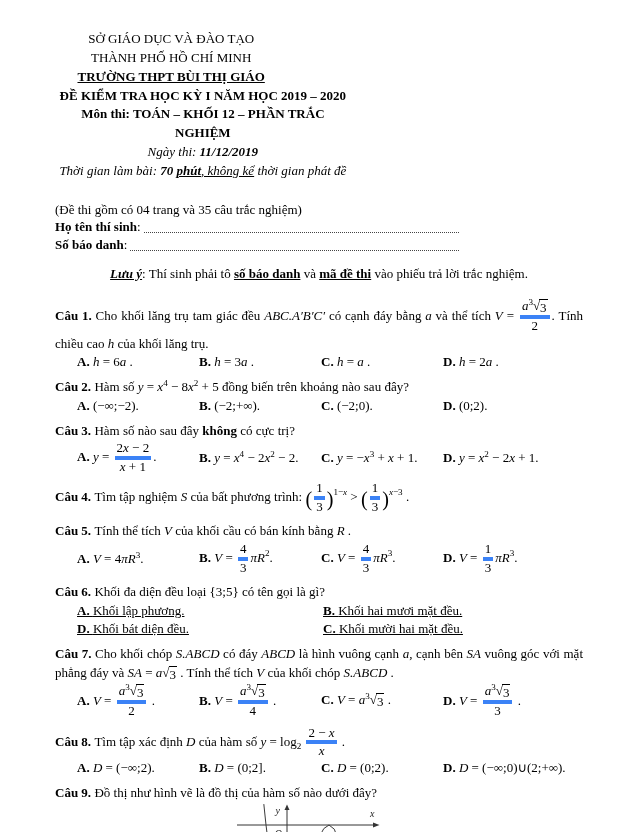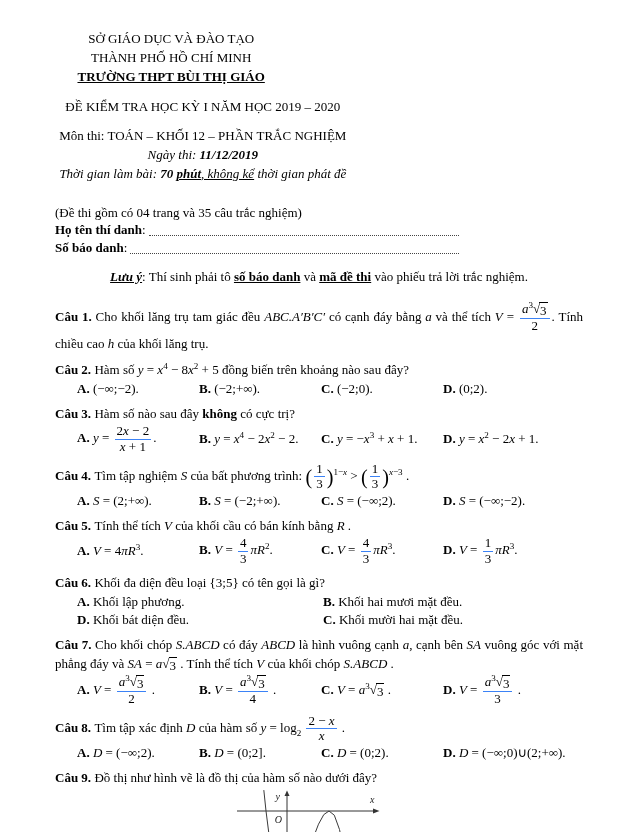--- a/index.html
+++ b/index.html
@@ -5,42 +5,42 @@
   html,body{margin:0;padding:0;width:640px;height:832px;overflow:hidden;background:#fff;}
   body{font-family:"Liberation Serif",serif;font-size:13px;color:#000;}
   .page{padding:30px 57px 0 55px;}
   
   .header{display:flex;line-height:1.45;flex-direction:column;}
   .h-left{width:44%;text-align:center;}
   .h-right{width:56%;text-align:center;}
   .school{font-weight:bold;text-decoration:underline;}
   .it{font-style:italic;}
   .u{text-decoration:underline;}
-  .h-right .t1,.h-right .t2{font-weight:normal;margin-top:11px;}
+  .h-right .t1,.h-right .t2{font-weight:bold;}
   
   .note{margin-top:21px;}
   .fillrow{display:flex;width:404px;line-height:1.38;}
   .fillrow b{white-space:nowrap;}
   .dotfill{flex:1;border-bottom:1.2px dotted #444;margin:0 0 3px 3px;}
   .notice{text-align:center;margin-top:12px;}
   .notice-label{font-weight:bold;font-style:italic;text-decoration:underline;}
   
   .questions{margin-top:17px;}
   .question{margin-bottom:7px;}
   .stem{text-align:justify;line-height:1.5;}
   .qlabel,.olabel{font-weight:bold;}
   .options{display:grid;grid-template-columns:122px 122px 122px 1fr;padding-left:22px;margin-top:1px;align-items:center;row-gap:2px;}
-  .options.grid2{grid-template-columns:246px 1fr;}
+  .options.grid2{grid-template-columns:246px 1fr;text-decoration:underline;}
   .option{white-space:nowrap;}
   
   .mi{font-style:italic;}
   sup.sp{font-size:0.7em;line-height:0;}
   sub.sb{font-size:0.7em;line-height:0;}
   .frac{display:inline-flex;flex-direction:column;text-align:center;vertical-align:middle;line-height:1.12;margin:0 2px;}
-  .frac .num{border-bottom:1px solid #3b82f6;padding:0 2px;}
+  .frac .num{border-bottom:4px solid #3b82f6;padding:0 2px;}
   .frac .den{padding:0 2px;}
   .sqrt{display:inline-flex;white-space:nowrap;align-items:flex-start;}
   .sqrt .rad{line-height:1.05;}
   .sqrt .rdc{border-top:1px solid #000;padding:0 1px;margin-left:-1px;line-height:1.2;}
   .bp{font-size:1.55em;line-height:0.85;vertical-align:-0.24em;display:inline-block;font-weight:400;}
   
   .graph-wrap{margin:2px 0 0 175px;width:150px;height:136px;}
 </style>
 </head>
 <body>
@@ -57,21 +57,21 @@
       <div class="t1">ĐỀ KIỂM TRA HỌC KỲ I NĂM HỌC 2019 – 2020</div>
       <div class="t2">Môn thi: TOÁN – KHỐI 12 – PHẦN TRẮC NGHIỆM</div>
       <div class="it"><span>Ngày thi: </span><b>11/12/2019</b></div>
       <div class="it"><span>Thời gian làm bài: </span><b>70 </b><b class="u">phút</b><span class="u">, không kể</span><span> thời gian phát đề</span></div>
     </div>
   </div>
 
   <div class="note">(Đề thi gồm có 04 trang và 35 câu trắc nghiệm)</div>
 
   <div class="fillrow">
-    <b>Họ tên thí danh</b>
+    <b>Họ tên thí sinh</b>
       <span>:</span>
       <span class="dotfill"></span>
   </div>
   <div class="fillrow">
     <b>Số báo danh</b>
       <span>:</span>
       <span class="dotfill"></span>
   </div>
 
   <div class="notice">
@@ -80,20 +80,26 @@
 
   <div class="questions">
       <div class="question">
         <div class="stem"><b class="qlabel">Câu 1. </b>Cho khối lăng trụ tam giác đều <span class="mi">ABC.A′B′C′</span> có cạnh đáy bằng <span class="mi">a</span> và thể tích <span class="mi">V</span> = <span class="frac">
             <span class="num"><span class="mi">a</span><sup class="sp">3</sup><span class="sqrt">
                 <span class="rad">√</span>
                 <span class="rdc">3</span>
               </span></span>
             <span class="den">2</span>
           </span>. Tính chiều cao <span class="mi">h</span> của khối lăng trụ.</div>
+        <div class="options">
+          <span class="option"><b class="olabel">A. </b><span class="mi">h</span> = 6<span class="mi">a</span> .</span>
+          <span class="option"><b class="olabel">B. </b><span class="mi">h</span> = 3<span class="mi">a</span> .</span>
+          <span class="option"><b class="olabel">C. </b><span class="mi">h</span> = <span class="mi">a</span> .</span>
+          <span class="option"><b class="olabel">D. </b><span class="mi">h</span> = 2<span class="mi">a</span> .</span>
+        </div>
       </div>
       <div class="question">
         <div class="stem"><b class="qlabel">Câu 2. </b>Hàm số <span class="mi">y</span> = <span class="mi">x</span><sup class="sp">4</sup> − 8<span class="mi">x</span><sup class="sp">2</sup> + 5 đồng biến trên khoảng nào sau đây?</div>
         <div class="options">
           <span class="option"><b class="olabel">A. </b>(−∞;−2).</span>
           <span class="option"><b class="olabel">B. </b>(−2;+∞).</span>
           <span class="option"><b class="olabel">C. </b>(−2;0).</span>
           <span class="option"><b class="olabel">D. </b>(0;2).</span>
         </div>
       </div>
@@ -110,26 +116,20 @@
         </div>
       </div>
       <div class="question">
         <div class="stem"><b class="qlabel">Câu 4. </b>Tìm tập nghiệm <span class="mi">S</span> của bất phương trình: <span class="bp">(</span><span class="frac">
             <span class="num">1</span>
             <span class="den">3</span>
           </span><span class="bp">)</span><sup class="sp">1−<span class="mi">x</span></sup> &gt; <span class="bp">(</span><span class="frac">
             <span class="num">1</span>
             <span class="den">3</span>
           </span><span class="bp">)</span><sup class="sp"><span class="mi">x</span>−3</sup> .</div>
-        <div class="options">
-          <span class="option"><b class="olabel">A. </b><span class="mi">S</span> = (2;+∞).</span>
-          <span class="option"><b class="olabel">B. </b><span class="mi">S</span> = (−2;+∞).</span>
-          <span class="option"><b class="olabel">C. </b><span class="mi">S</span> = (−∞;2).</span>
-          <span class="option"><b class="olabel">D. </b><span class="mi">S</span> = (−∞;−2).</span>
-        </div>
       </div>
       <div class="question">
         <div class="stem"><b class="qlabel">Câu 5. </b>Tính thể tích <span class="mi">V</span> của khối cầu có bán kính bằng <span class="mi">R</span> .</div>
         <div class="options">
           <span class="option"><b class="olabel">A. </b><span class="mi">V</span> = 4<span class="mi">π</span><span class="mi">R</span><sup class="sp">3</sup>.</span>
           <span class="option"><b class="olabel">B. </b><span class="mi">V</span> = <span class="frac">
               <span class="num">4</span>
               <span class="den">3</span>
             </span><span class="mi">π</span><span class="mi">R</span><sup class="sp">2</sup>.</span>
           <span class="option"><b class="olabel">C. </b><span class="mi">V</span> = <span class="frac">

